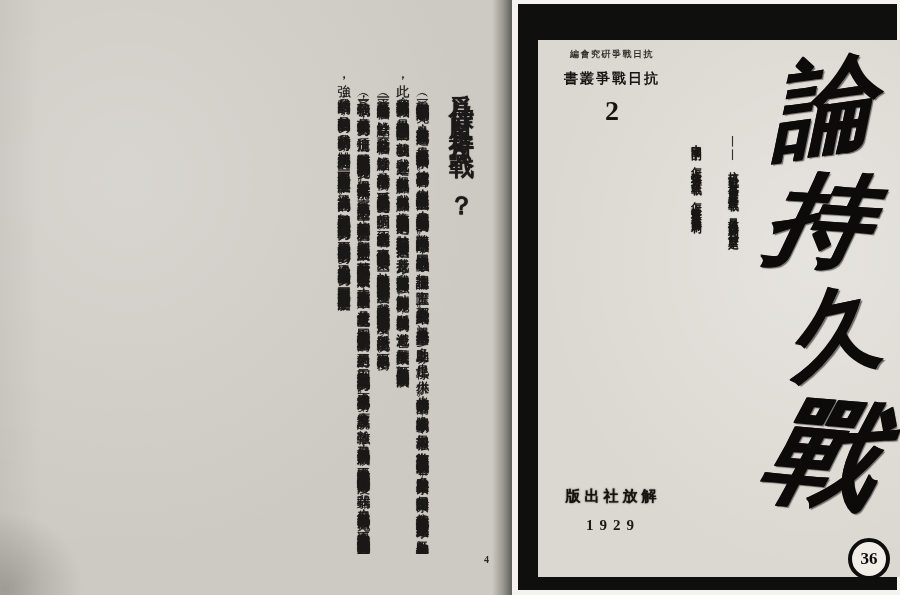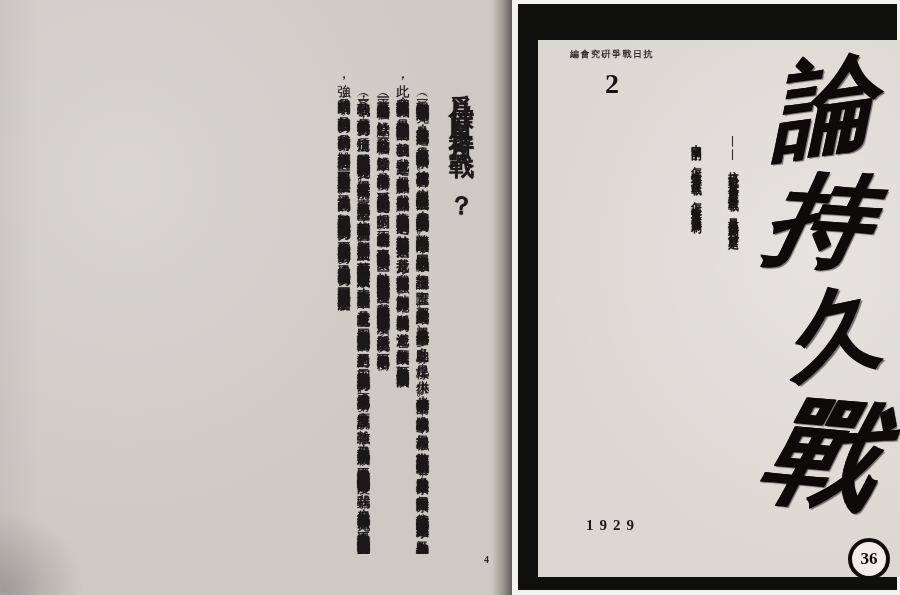--- a/index.html
+++ b/index.html
@@ -108,30 +108,32 @@
   </div>
   <div class="gutter-shadow"></div>
   <div class="corner-mark">4</div>
 </div>
 
 <div class="cover-page">
   <div class="cover-frame"></div>
   <div class="cover-paper">
     <div class="series-block">
       <div class="series-editor">編會究硏爭戰日抗</div>
+      <div class="series-title">書叢爭戰日抗</div>
       <div class="series-number">2</div>
     </div>
     <div class="subtitle">
       <div class="sub-col">——抗日戰爭爲什麼是持久戰？最後勝利爲什麼是</div>
       <div class="sub-col sub-col2">中國的？怎樣進行持久戰？怎樣爭取最後勝利？</div>
     </div>
     <div class="calligraphy">
       <span class="cal-0">論</span>
       <span class="cal-1">持</span>
       <span class="cal-2">久</span>
       <span class="cal-3">戰</span>
     </div>
+    <div class="publisher">版出社放解</div>
     <div class="year">1929</div>
   </div>
   <div class="page-circle">
     <span>36</span>
   </div>
 </div>
 
 </body></html>

